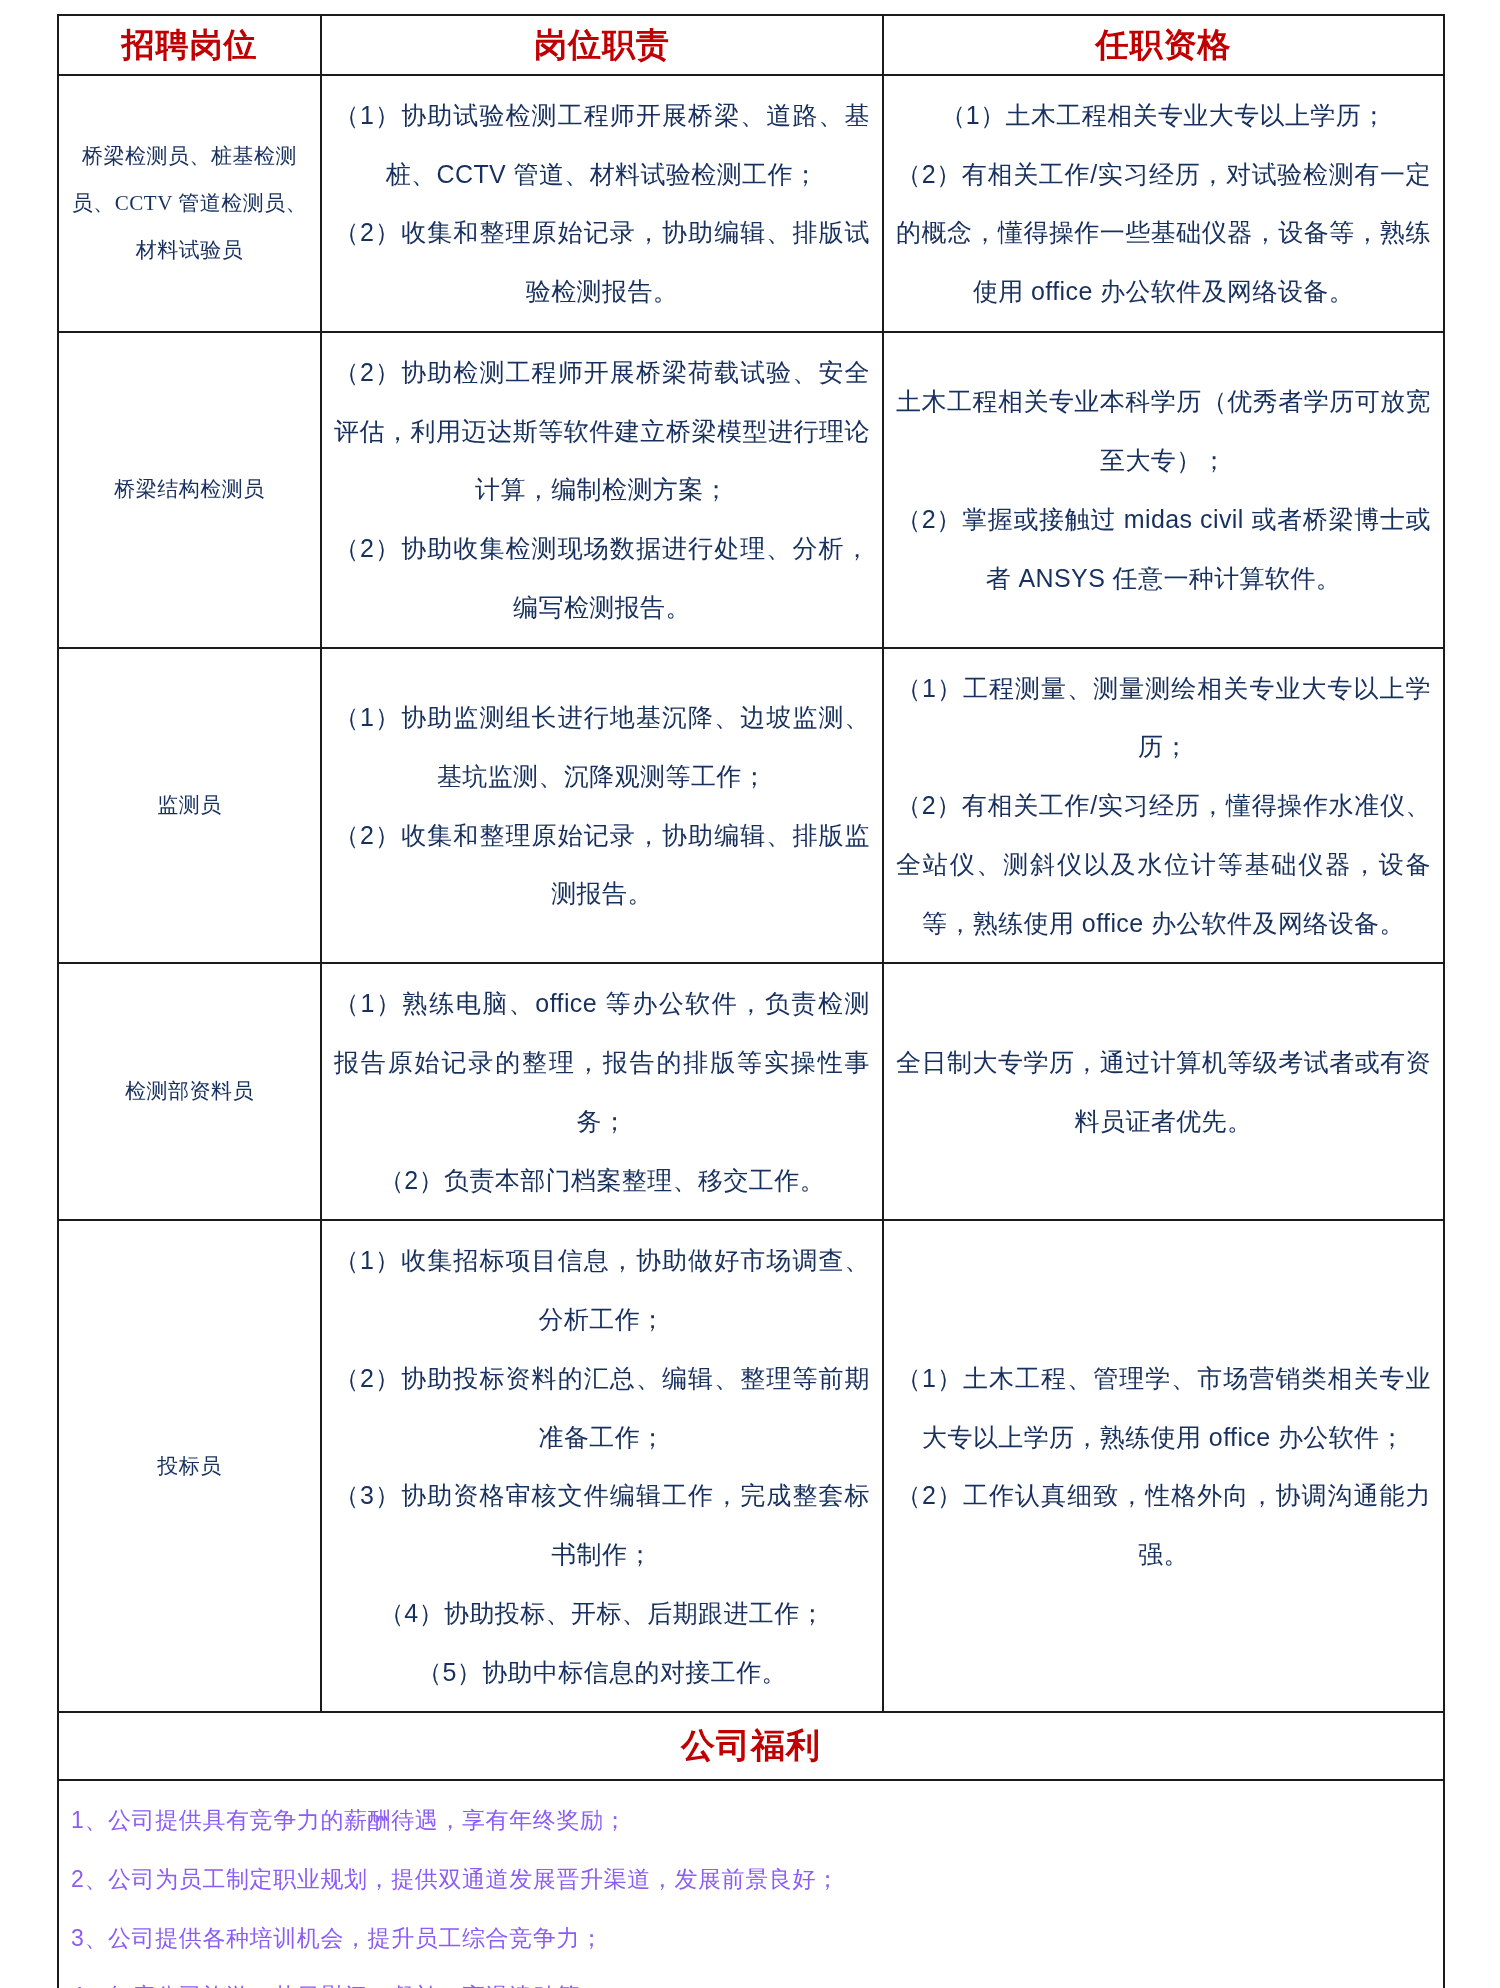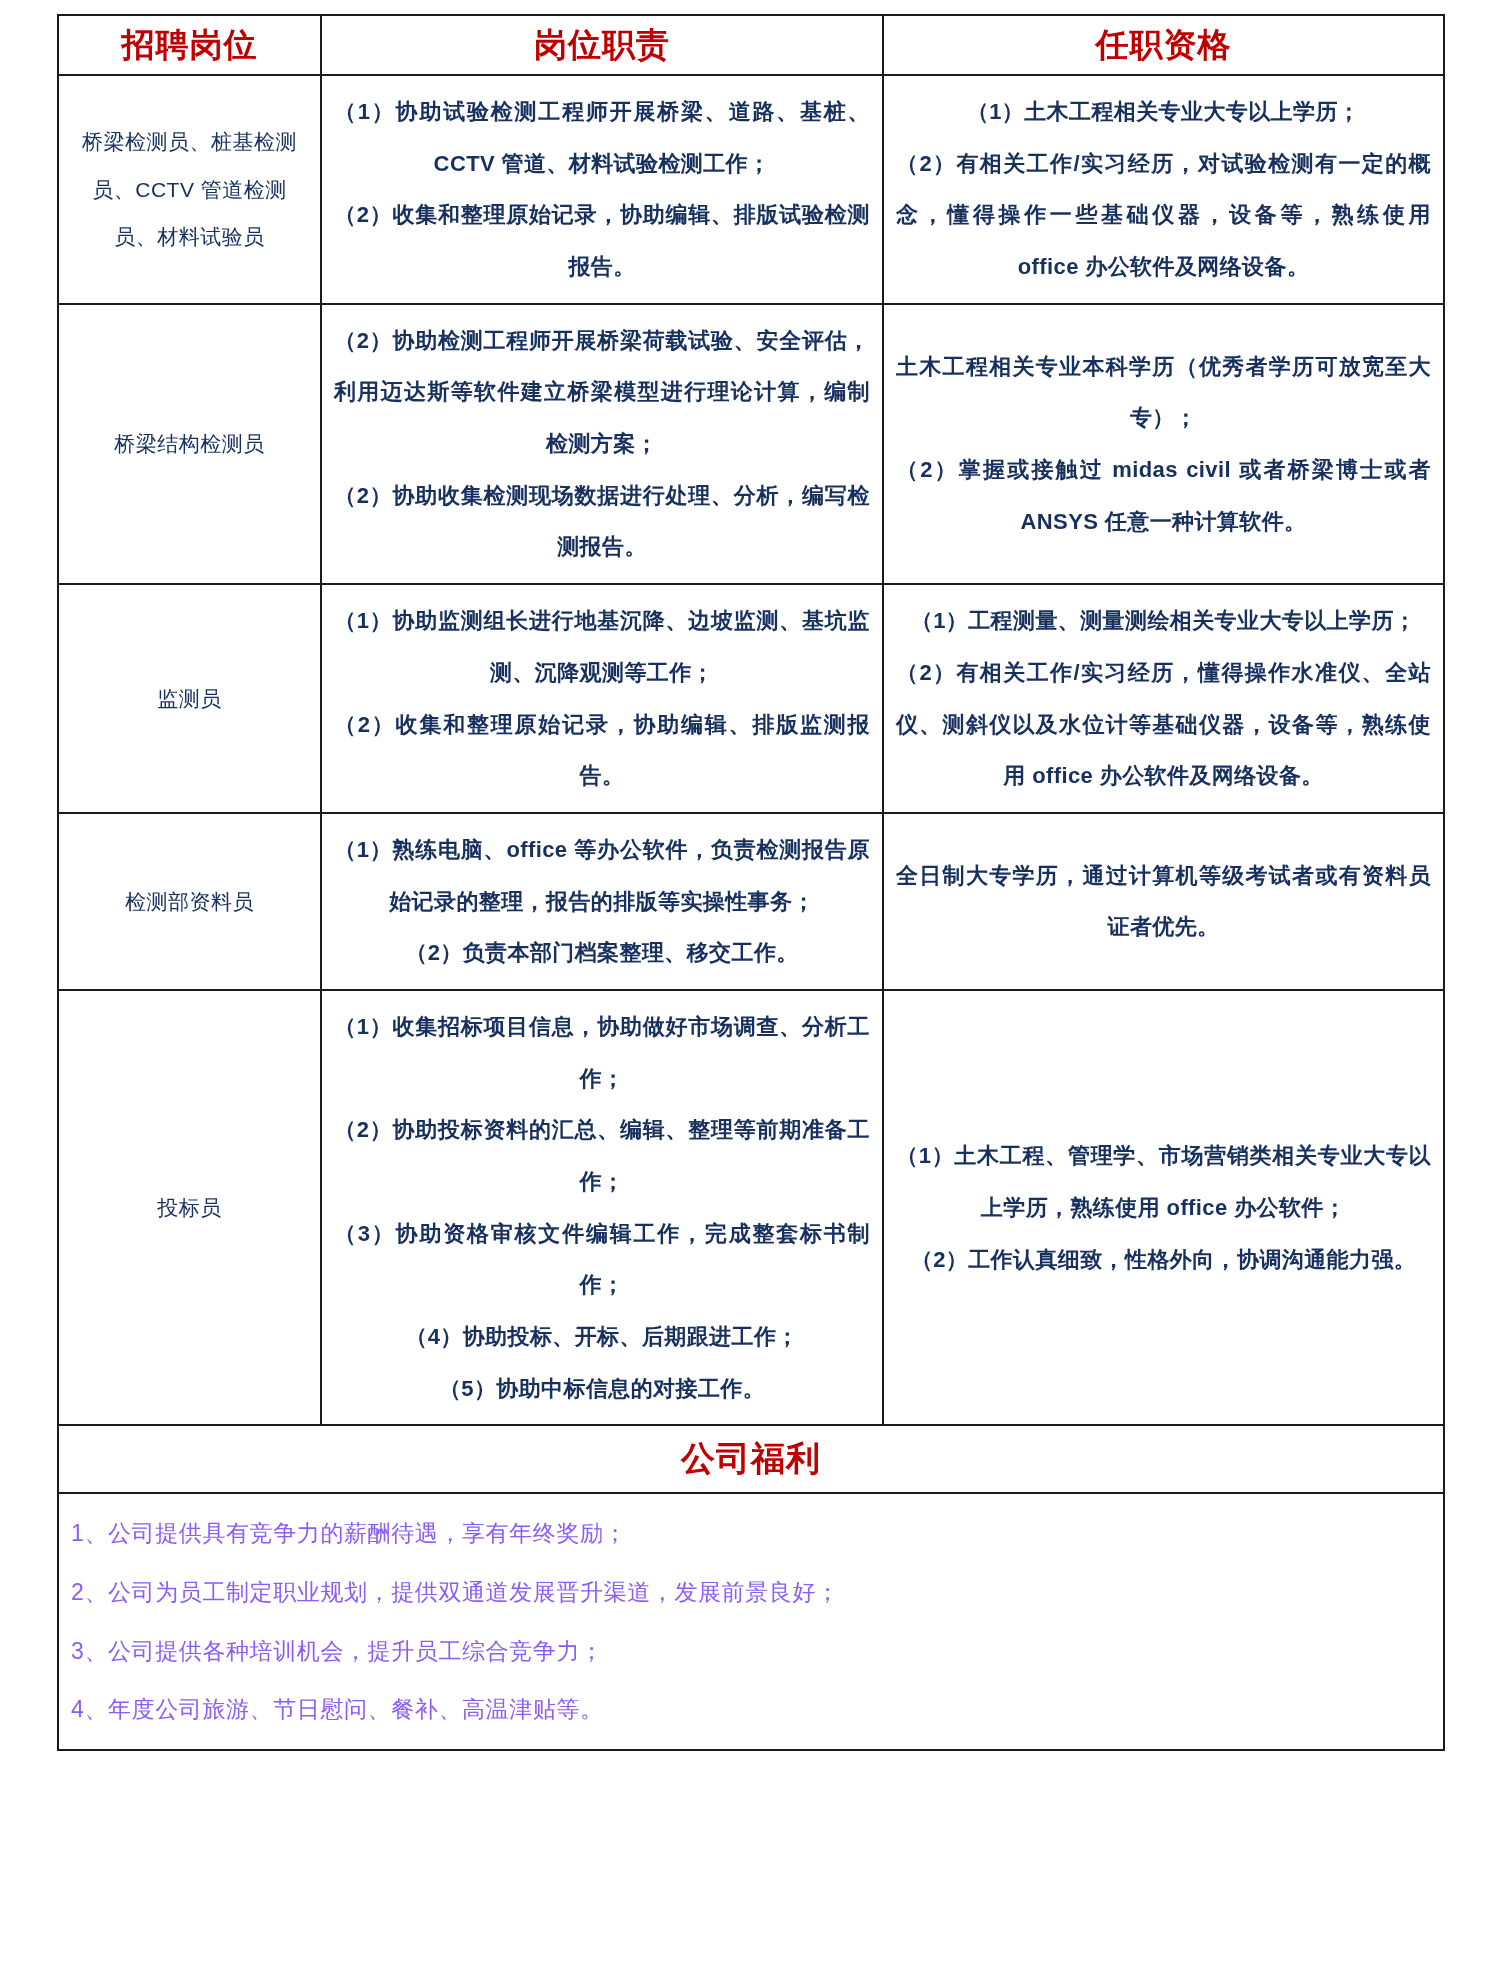--- a/index.html
+++ b/index.html
@@ -46,28 +46,28 @@
     padding: 8px 4px 12px 4px;
     line-height: 1.15;
   }
 
   .job-title {
     text-align: center;
     color: #17305e;
     font-size: 21px;
     line-height: 2.25;
     letter-spacing: 0.5px;
+    font-family: Liberation Serif, serif;
   }
 
   .cell-body {
     color: #17305e;
-    font-size: 22px;
+    font-size: 25px;
     line-height: 2.35;
     letter-spacing: 0.4px;
-    font-weight: bold;
   }
   .cell-body p {
     margin: 0;
     text-align: justify;
     text-align-last: center;
     text-justify: inter-ideograph;
   }
   .cell-body p.lastcenter {
     text-align-last: center;
   }

